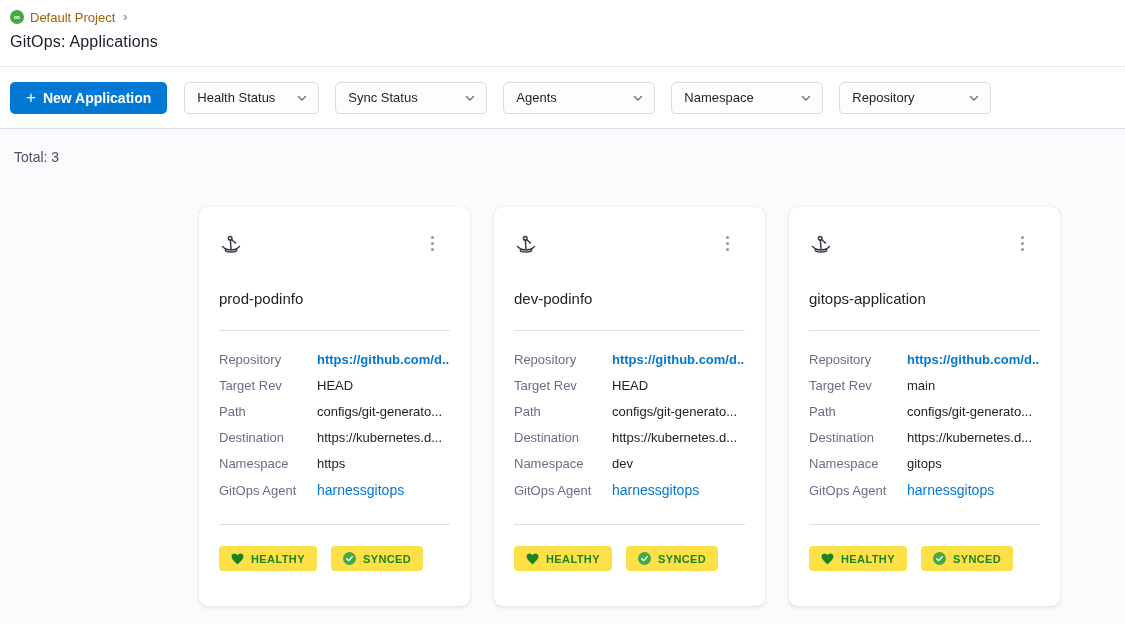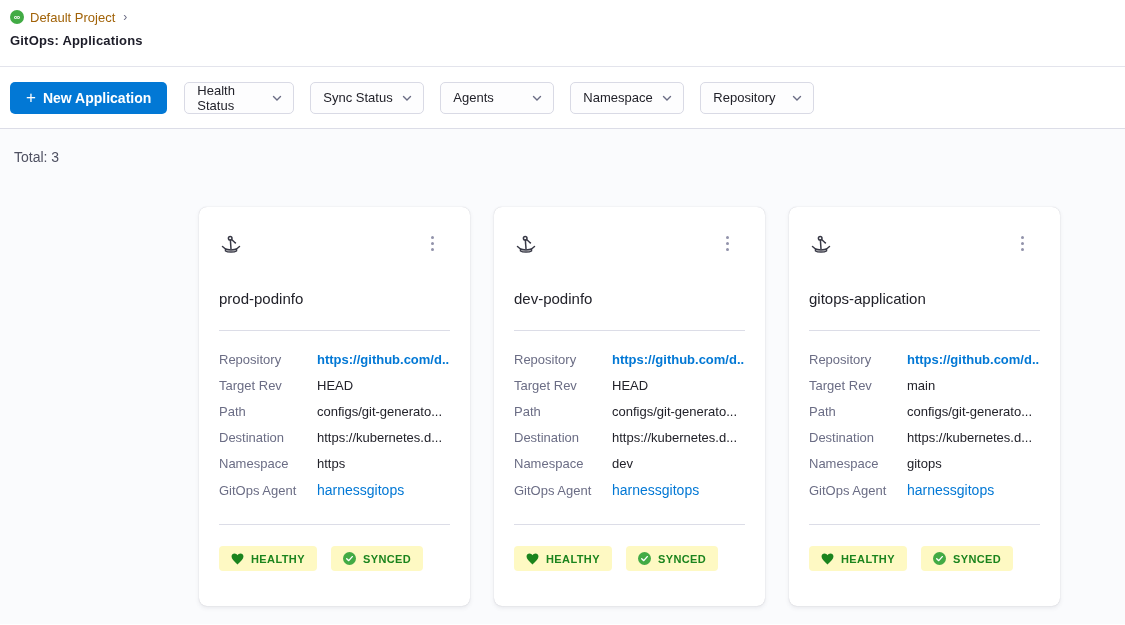--- a/index.html
+++ b/index.html
@@ -7,34 +7,34 @@
     font-family:"Liberation Sans","DejaVu Sans",sans-serif; color:#22222a; overflow:hidden; }
 
   
   .page-header { background:#fff; padding:8px 0 0 10px; height:67px; border-bottom:1px solid #e3e4ec; }
   .breadcrumb { display:flex; align-items:center; gap:6px; height:18px; }
   .proj-icon { width:14px; height:14px; border-radius:50%; background:#42ab45;
     display:inline-flex; align-items:center; justify-content:center;
     color:#fff; font-size:9px; font-weight:700; line-height:1; }
   .crumb-link { color:#a16207; font-size:13px; font-weight:500; cursor:pointer; }
   .crumb-sep { color:#6b6d85; font-size:12px; margin-left:2px; }
-  .page-title { font-size:13px; font-weight:700; color:#1c1c28; margin-top:7px; letter-spacing:.2px; }
+  .page-title { font-size:16px; font-weight:400; color:#1c1c28; margin-top:7px; letter-spacing:.2px; }
 
   
   .toolbar { background:#fff; height:62px; display:flex; align-items:center;
     padding-left:10px; border-bottom:1px solid #dcdde7; }
   .btn-primary { background:#0278d5; color:#fff; border:none; border-radius:5px;
     height:32px; padding:0 16px; font-size:14px; font-weight:700; cursor:pointer;
     display:inline-flex; align-items:center; gap:7px; font-family:inherit; }
   .btn-plus { font-size:17px; font-weight:400; line-height:1; }
   .filters { display:flex; margin-left:17px; gap:16px; }
-  .filter { width:114px; height:32px; background:#fdfdfe; border:1px solid #d9dae5;
+  .filter { width:152px; height:32px; background:#fdfdfe; border:1px solid #d9dae5;
     border-radius:5px; display:flex; align-items:center; justify-content:space-between;
     padding:0 10px 0 12px; cursor:pointer; }
-  .filter:first-child { width:110px; }
+  .filter:first-child { width:135px; }
   .filter-label { font-size:13px; color:#22222a; font-weight:500; }
   .chev { display:inline-flex; }
 
   
   .content { background:#fafbfd; height:495px; }
   .total { padding:20px 0 0 14px; font-size:14px; color:#4f5162; }
   .cards-row { display:flex; gap:24px; margin:42px 0 0 199px; }
 
   .card { width:271px; height:399px; background:#fff; border-radius:8px;
     box-shadow:0 0 1px rgba(40,41,61,.25), 0 2px 4px rgba(96,97,112,.12);
@@ -47,21 +47,21 @@
   .divider { height:1px; background:#dcdde7; margin-top:23px; }
   .fields { margin-top:15px; }
   .frow { display:flex; align-items:center; height:26px; }
   .flabel { width:98px; flex:none; font-size:13px; color:#6b6d85; }
   .fval { font-size:13px; font-weight:500; color:#22222a; white-space:nowrap; overflow:hidden; }
   .fval.link { color:#0278d5; font-weight:700; }
   .frow.agent { height:28px; }
   .frow.agent .fval { font-size:14px; font-weight:400; color:#0278d5; }
   .divider2 { height:1px; background:#dcdde7; margin-top:20px; }
   .badges { display:flex; gap:14px; margin-top:21px; }
-  .badge { display:inline-flex; align-items:center; gap:7px; background:#fef9c3;
+  .badge { display:inline-flex; align-items:center; gap:7px; background:#fde047;
     color:#1b841d; border-radius:4px; padding:0 12px; height:25px;
     font-size:11px; font-weight:700; letter-spacing:.4px; }
   .badge svg { flex:none; }
 </style>
 </head>
 <body>
 
 <div class="page-header">
   <div class="breadcrumb">
     <span class="proj-icon">∞</span>

